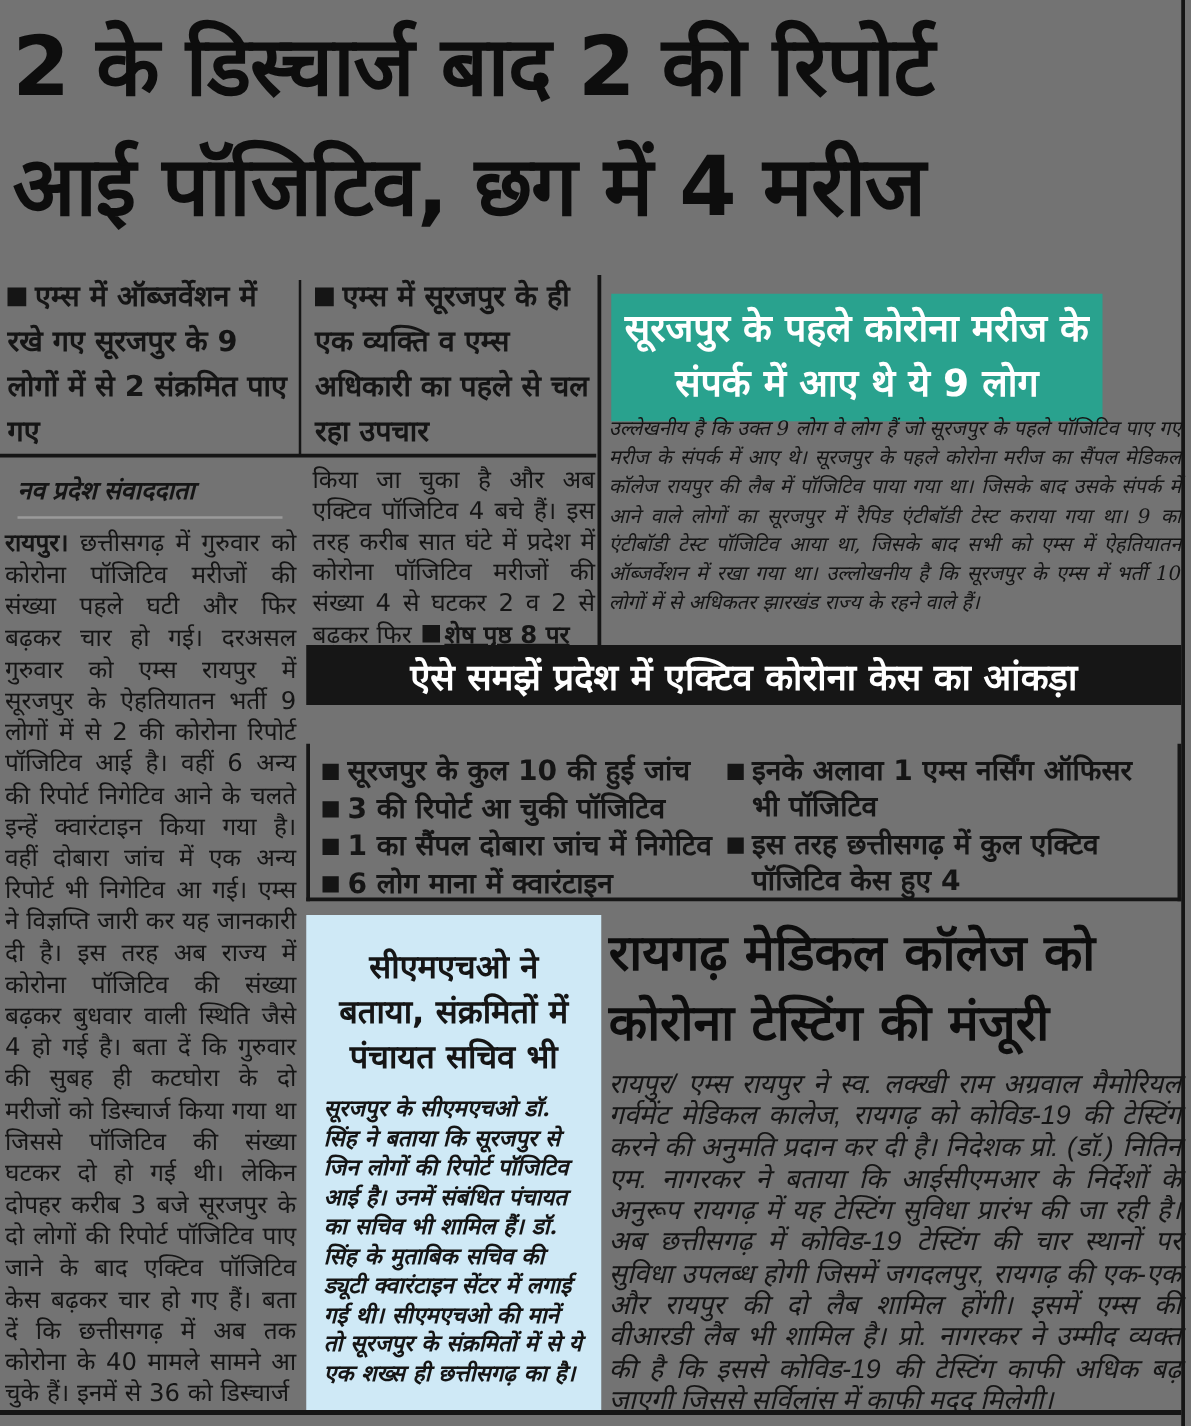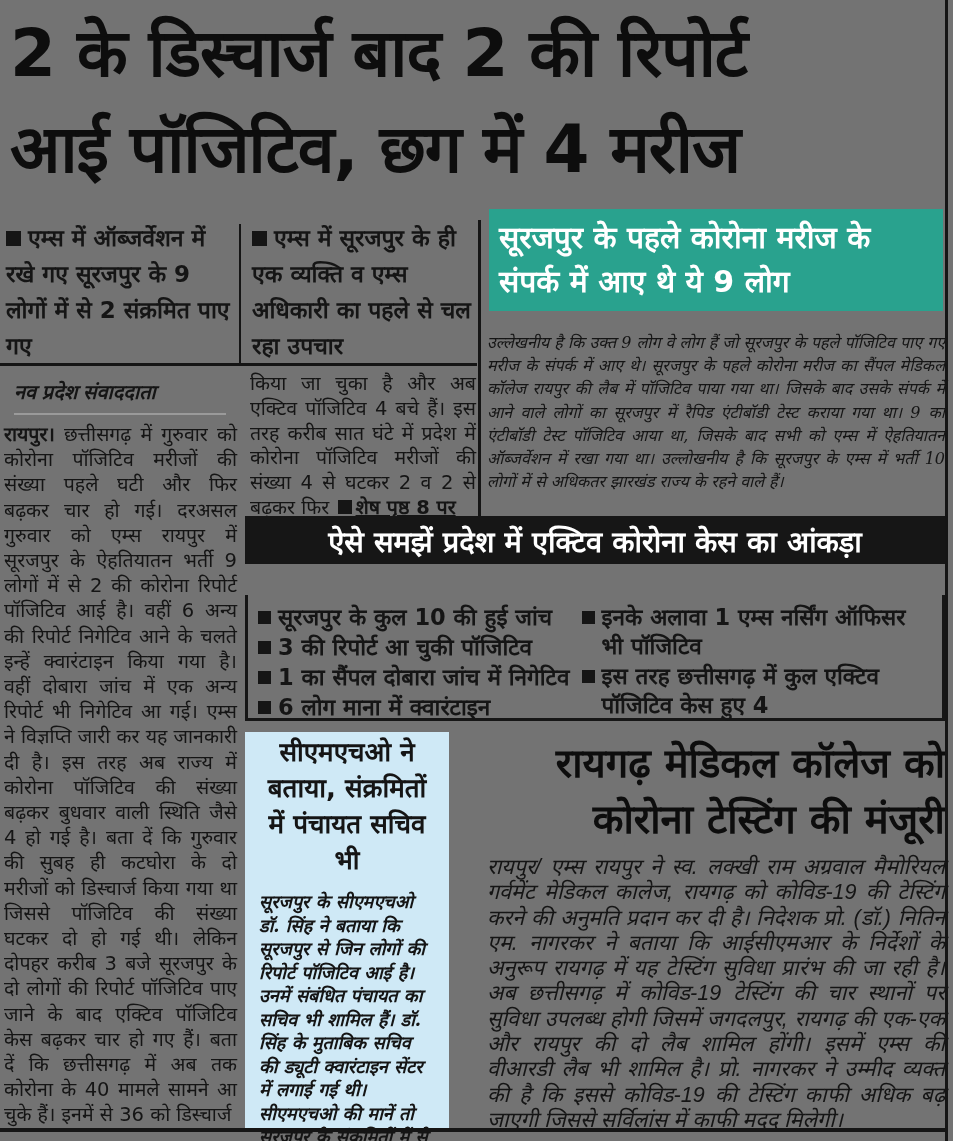--- a/index.html
+++ b/index.html
@@ -46,23 +46,23 @@
   .col1-article .lead{font-weight:700;}
   .col2-article{
     position:absolute;left:250px;top:372px;width:226px;
     font-size:19.5px;line-height:24.8px;text-align:justify;
   }
   .col2-article .more{font-weight:700;white-space:nowrap;text-decoration:underline;}
   .inline-sq{display:inline-block;width:14px;height:14px;background:#151515;margin:0 4px 0 2px;}
 
   
   .green-box{
-    position:absolute;left:489px;top:209px;width:454px;height:102px;
+    position:absolute;left:489px;top:235px;width:393px;height:102px;
     background:#29a28e;color:#ffffff;display:flex;align-items:center;justify-content:center;
-    font-size:30px;line-height:44px;font-weight:800;padding:0 10px;box-sizing:border-box;
+    text-align:center;font-size:30px;line-height:44px;font-weight:800;padding:0 10px;box-sizing:border-box;
   }
   .green-body{
     position:absolute;left:487px;top:331px;width:458px;
     font-style:italic;font-size:16px;line-height:23.2px;
     font-family:"DejaVu Serif","Liberation Serif",serif;text-align:justify;
   }
 
   
   .stats-banner{
     position:absolute;left:245px;top:516px;width:700px;height:48px;background:#161616;
@@ -75,34 +75,34 @@
     display:flex;padding:8px 10px 0 10px;
   }
   .stats-col{font-size:22.5px;line-height:29px;font-weight:700;}
   .stats-col.left{width:48%;}
   .stats-col.right{width:52%;}
   .bullet-item{display:flex;align-items:flex-start;margin-bottom:1px;}
   .bullet-item .sq-sm{flex:0 0 13px;margin-top:8px;}
 
   
   .cyan-box{
-    position:absolute;left:245px;top:732px;width:204px;height:396px;
-    background:#cfe9f6;box-sizing:border-box;padding:2px 14px;
+    position:absolute;left:245px;top:732px;width:236px;height:396px;
+    background:#cfe9f6;box-sizing:border-box;padding:24px 14px;
   }
   .cyan-title{
     text-align:center;font-size:26px;line-height:36px;font-weight:800;margin-bottom:12px;
   }
   .cyan-body{
     font-style:italic;font-size:18px;line-height:23.5px;font-weight:600;
     font-family:"DejaVu Serif","Liberation Serif",serif;
   }
 
   
   .raigarh-headline{
-    position:absolute;left:487px;top:735px;width:458px;text-align:right;
+    position:absolute;left:487px;top:735px;width:458px;text-align:left;
     font-size:40px;line-height:56px;font-weight:600;color:#0d0d0d;
   }
   .raigarh-body{
     position:absolute;left:487px;top:855px;width:458px;
     font-style:italic;font-size:21.5px;line-height:25.3px;
     font-family:Liberation Sans, sans-serif;text-align:justify;
   }
 </style>
 </head>
 <body>

